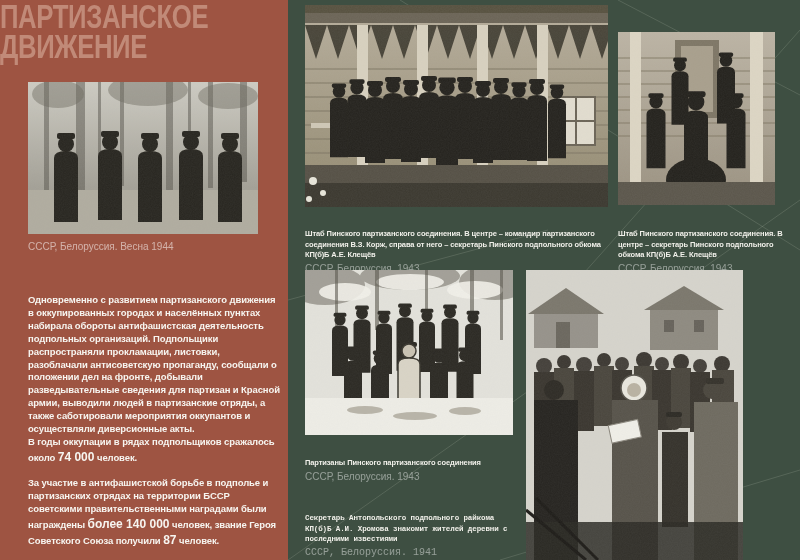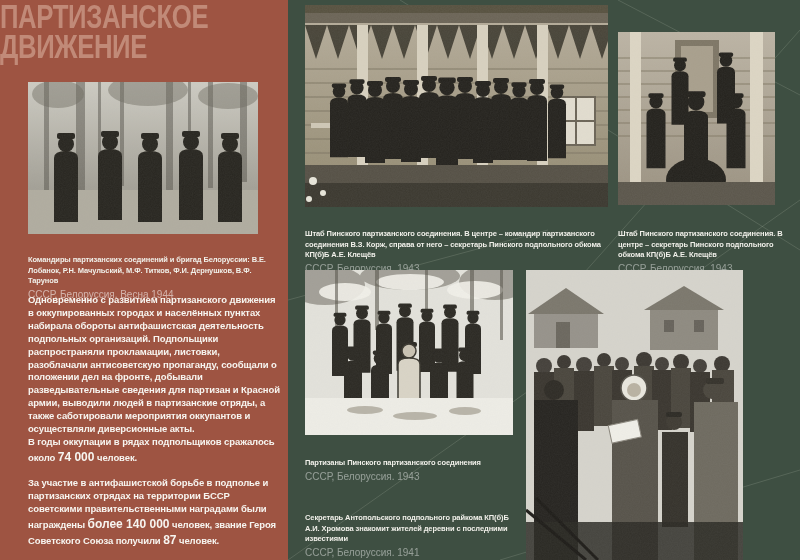--- a/index.html
+++ b/index.html
@@ -87,21 +87,20 @@
         <use href="#plfig" transform="translate(82,76)"></use>
         <use href="#plfig" transform="translate(122,78)"></use>
         <use href="#plfig" transform="translate(163,76)"></use>
         <use href="#plfig" transform="translate(202,78)"></use>
       </g>
       <rect width="230" height="152" filter="url(#plg)" opacity="0.18"></rect>
     </svg>
   </div>
 
   <div class="capblock" style="left:28px;top:239px;width:246px;">
-    <div class="cap">Командиры партизанских соединений и бригад Белоруссии: В.Е. Лобанок, Р.Н. Мачульский, М.Ф. Титков, Ф.И. Дернушков, В.Ф. Тарунов</div>
     <div class="credit on-brown">СССР, Белоруссия. Весна 1944</div>
   </div>
 
   <div class="body-text">
     <p>
       <span>Одновременно с развитием партизанского движения в оккупированных городах и населённых пунктах набирала обороты антифашистская деятельность подпольных организаций. Подпольщики распространяли прокламации, листовки, разоблачали антисоветскую пропаганду, сообщали о положении дел на фронте, добывали разведывательные сведения для партизан и Красной армии, выводили людей в партизанские отряды, а также саботировали мероприятия оккупантов и осуществляли диверсионные акты.</span><br>
       <span>В годы оккупации в рядах подпольщиков сражалось около </span><span class="stat">74 000</span><span> человек.</span>
     </p>
     <p>
       <span>За участие в антифашистской борьбе в подполье и партизанских отрядах на территории БССР советскими правительственными наградами были награждены </span><span class="stat">более 140 000</span><span> человек, звание Героя Советского Союза получили </span><span class="stat">87</span><span> человек.</span>
@@ -346,18 +345,18 @@
       </g>
       <rect y="252" width="217" height="38" fill="#2c2a24" opacity="0.85"></rect>
       <g stroke="#1e1c18" stroke-width="3">
         <line x1="0" y1="240" x2="60" y2="290"></line>
           <line x1="10" y1="228" x2="72" y2="290"></line>
       </g>
       <rect width="217" height="290" filter="url(#pdg)" opacity="0.16"></rect>
     </svg>
   </div>
 
-  <div class="capblock" style="left:305px;top:497px;width:218px;">
+  <div class="capblock" style="left:305px;top:497px;width:218px;font-family:Liberation Mono, monospace;">
     <div class="cap">Секретарь Антопольского подпольного райкома КП(б)Б А.И. Хромова знакомит жителей деревни с последними известиями</div>
     <div class="credit">СССР, Белоруссия. 1941</div>
   </div>
 
 </div>
 
 </body></html>

